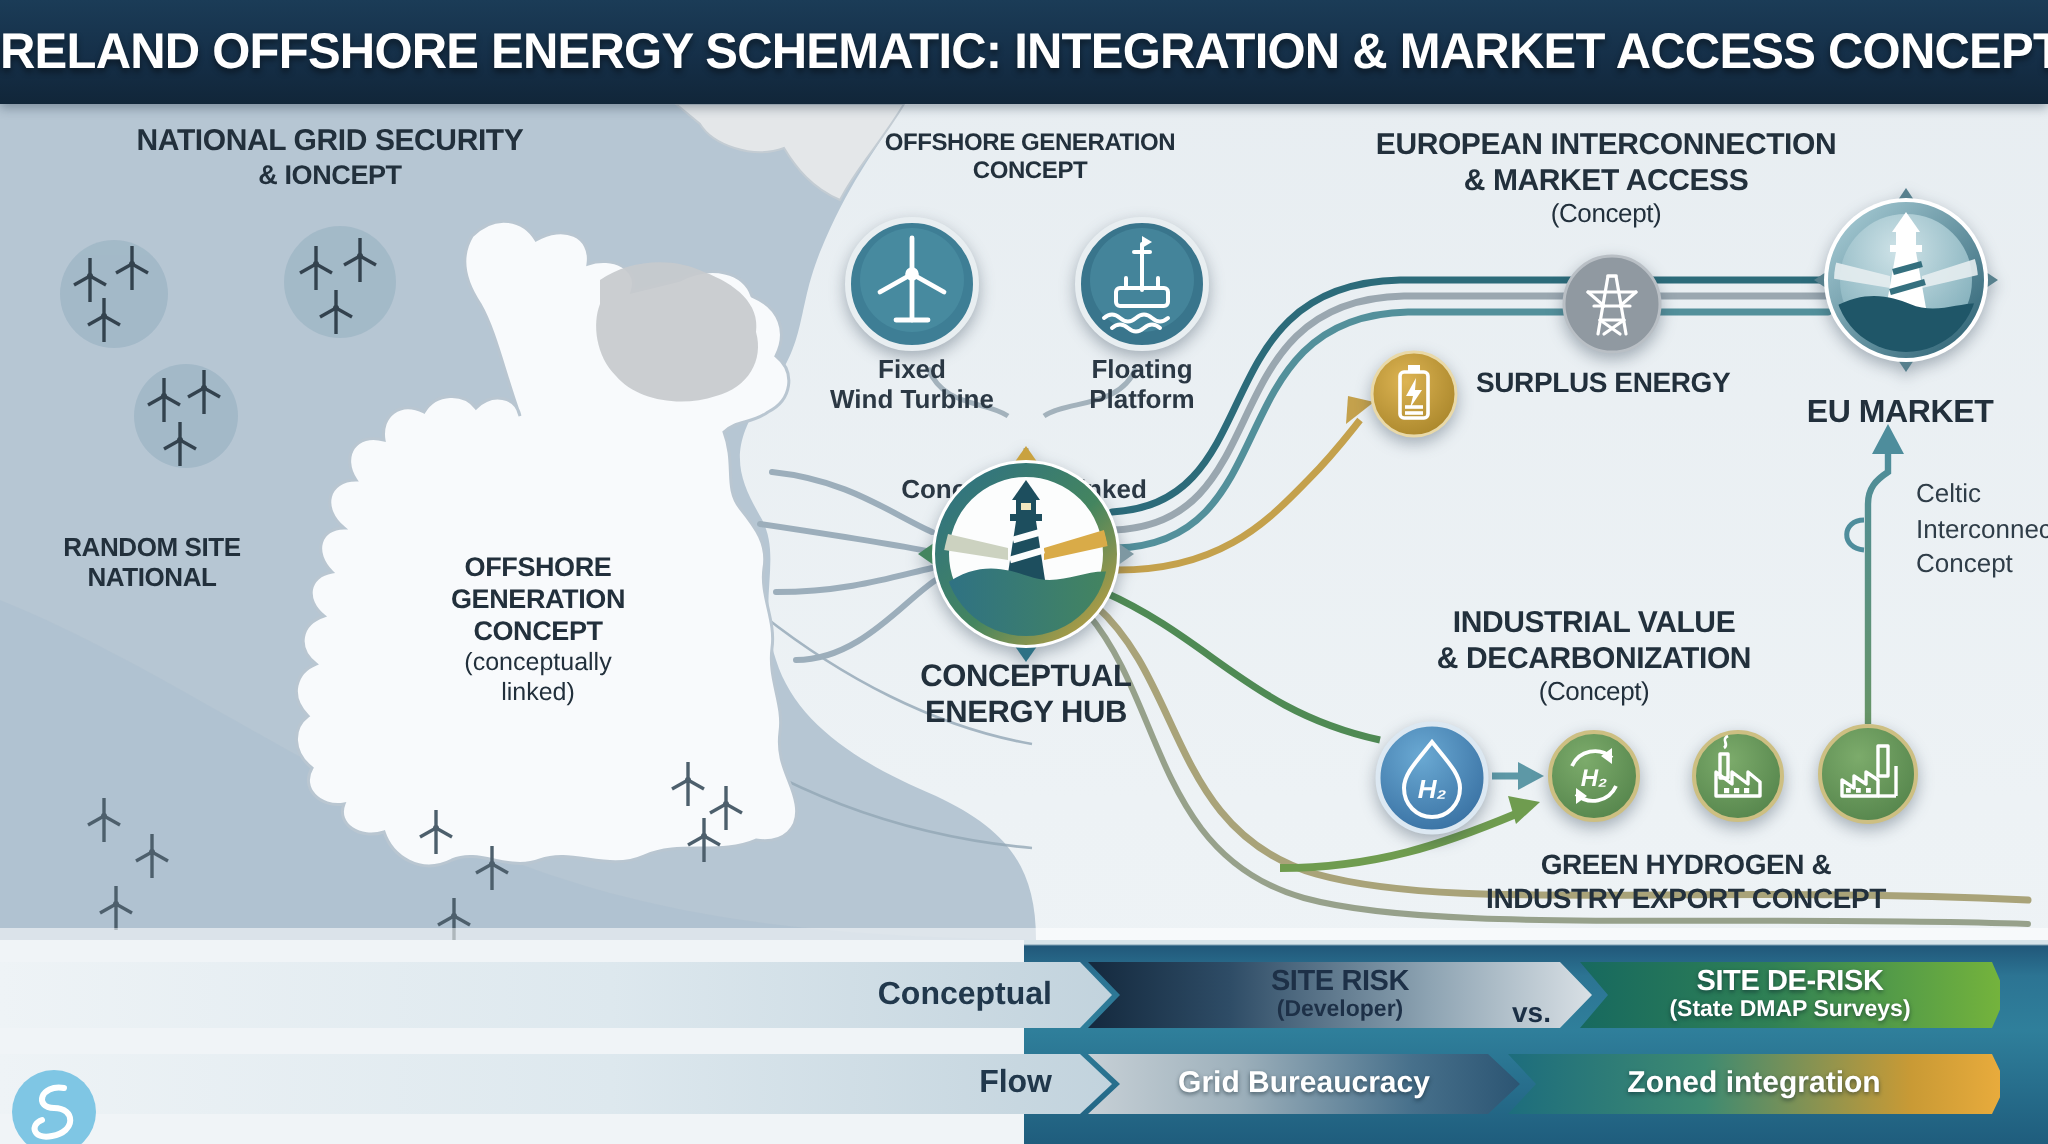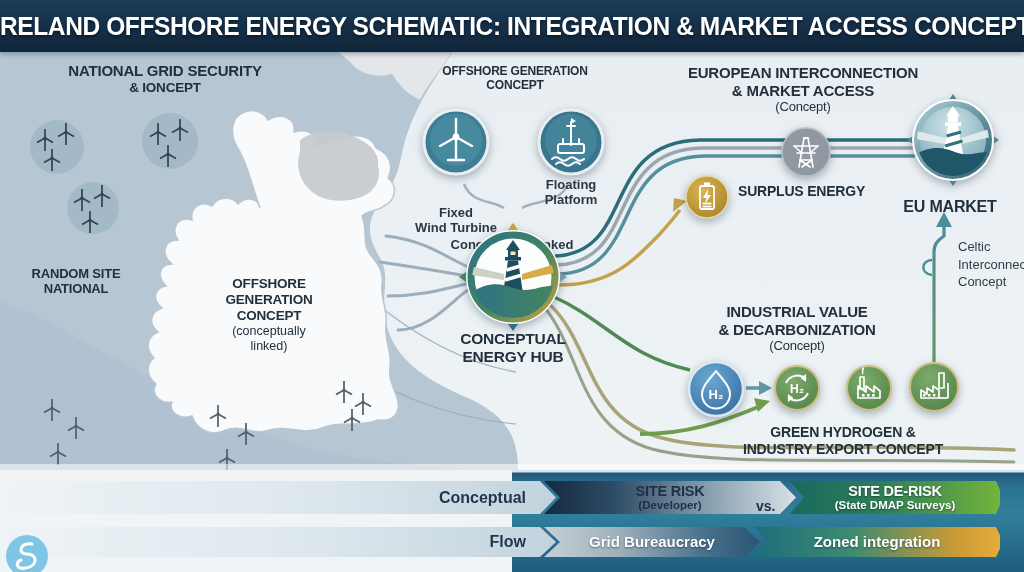--- a/index.html
+++ b/index.html
@@ -22,21 +22,21 @@
     text-shadow:0 2px 3px rgba(0,0,0,.45);
   }
   
   .lbl{position:absolute;z-index:3;color:#22303c;line-height:1.18;text-align:center;}
   .lbl .l1,.lbl .l2,.lbl .l3{display:block;}
   .h800{font-weight:800;letter-spacing:-0.2px;}
   .sub{font-weight:500;}
   
   .node{position:absolute;z-index:4;}
   .node svg{display:block;}
-  .shadowed{filter:drop-shadow(0 3px 4px rgba(30,50,70,.35));}
+  .shadowed{filter:drop-shadow(0 3px 4px rgba(30,50,70,.35));font-style:italic;}
   
   #band-left{position:absolute;left:0;top:470px;width:515px;height:102px;background:#f0f4f7;z-index:5;}
   #band{position:absolute;left:512px;top:470px;width:512px;height:102px;z-index:5;
     background:linear-gradient(180deg,#d7e4ea 0,#d7e4ea 2px,#21587a 3px,#2c7493 18px,#2f7f9b 45px,#1f5d7d 100%);}
   .bar{position:absolute;z-index:7;display:flex;align-items:center;}
   .bar-label{
     background:linear-gradient(90deg,#eef3f6 0%,#dde8ee 55%,#c2d3dd 100%);
     clip-path:polygon(0 0,calc(100% - 16px) 0,100% 50%,calc(100% - 16px) 100%,0 100%);
     justify-content:flex-end;color:#21384c;font-size:16px;font-weight:600;
   }
@@ -223,21 +223,21 @@
         <polygon points="35,11 40,14 35,17" fill="#fff" stroke="none"></polygon>
         <rect x="22" y="37" width="26" height="9" rx="2"></rect>
         <line x1="27" y1="37" x2="27" y2="32"></line>
           <line x1="43" y1="37" x2="43" y2="32"></line>
         <path d="M16,52 q4,-3.5 8,0 t8,0 t8,0 t8,0"></path>
         <path d="M20,57 q4,-3.5 8,0 t8,0 t8,0"></path>
       </g>
     </svg>
   </div>
 
-  <div class="lbl" style="left:410px;top:177px;width:92px;font-size:13px;font-weight:700;color:#2b3844;margin-top:28px;">
+  <div class="lbl" style="left:410px;top:177px;width:92px;font-size:13px;font-weight:700;color:#2b3844;">
     <span class="l1">Fixed</span>
     <span class="l2">Wind Turbine</span>
   </div>
   <div class="lbl" style="left:528px;top:177px;width:86px;font-size:13px;font-weight:700;color:#2b3844;">
     <span class="l1">Floating</span>
     <span class="l2">Platform</span>
   </div>
   <div class="lbl" style="left:432px;top:208px;width:160px;font-size:13px;font-weight:600;color:#2b3844;margin-top:29px;">
     <span>Conceptually linked</span>
   </div>

